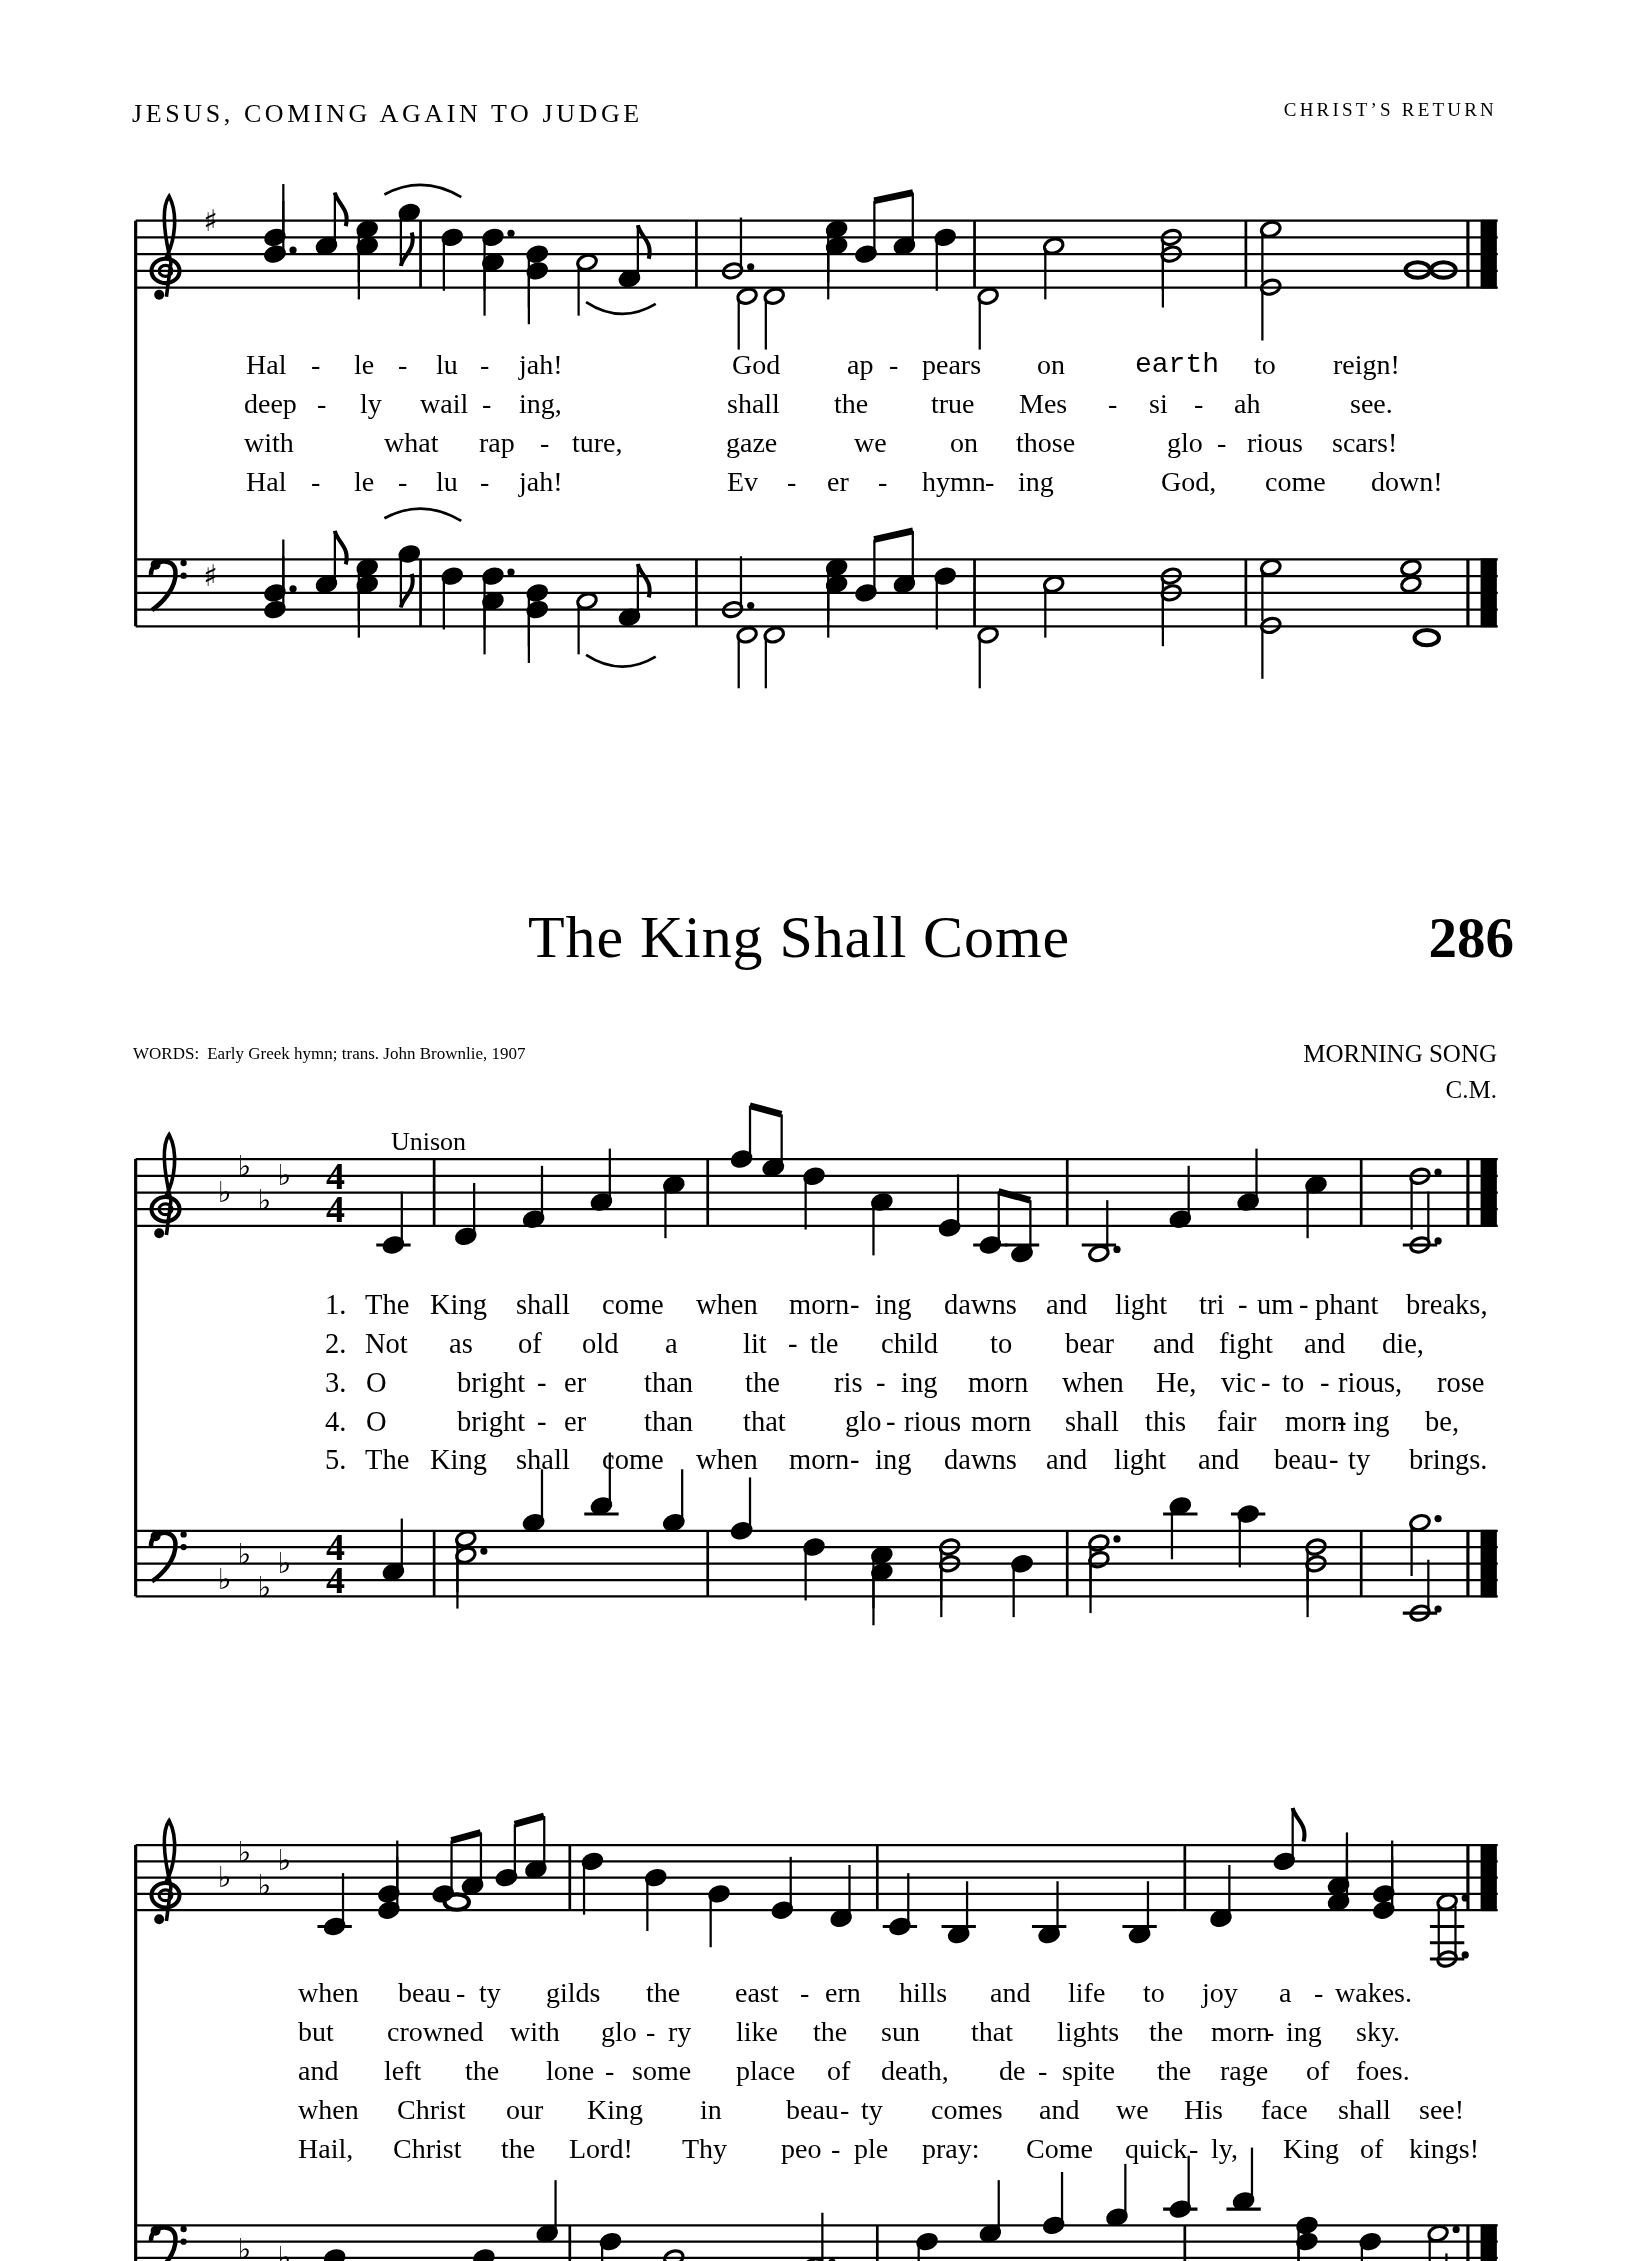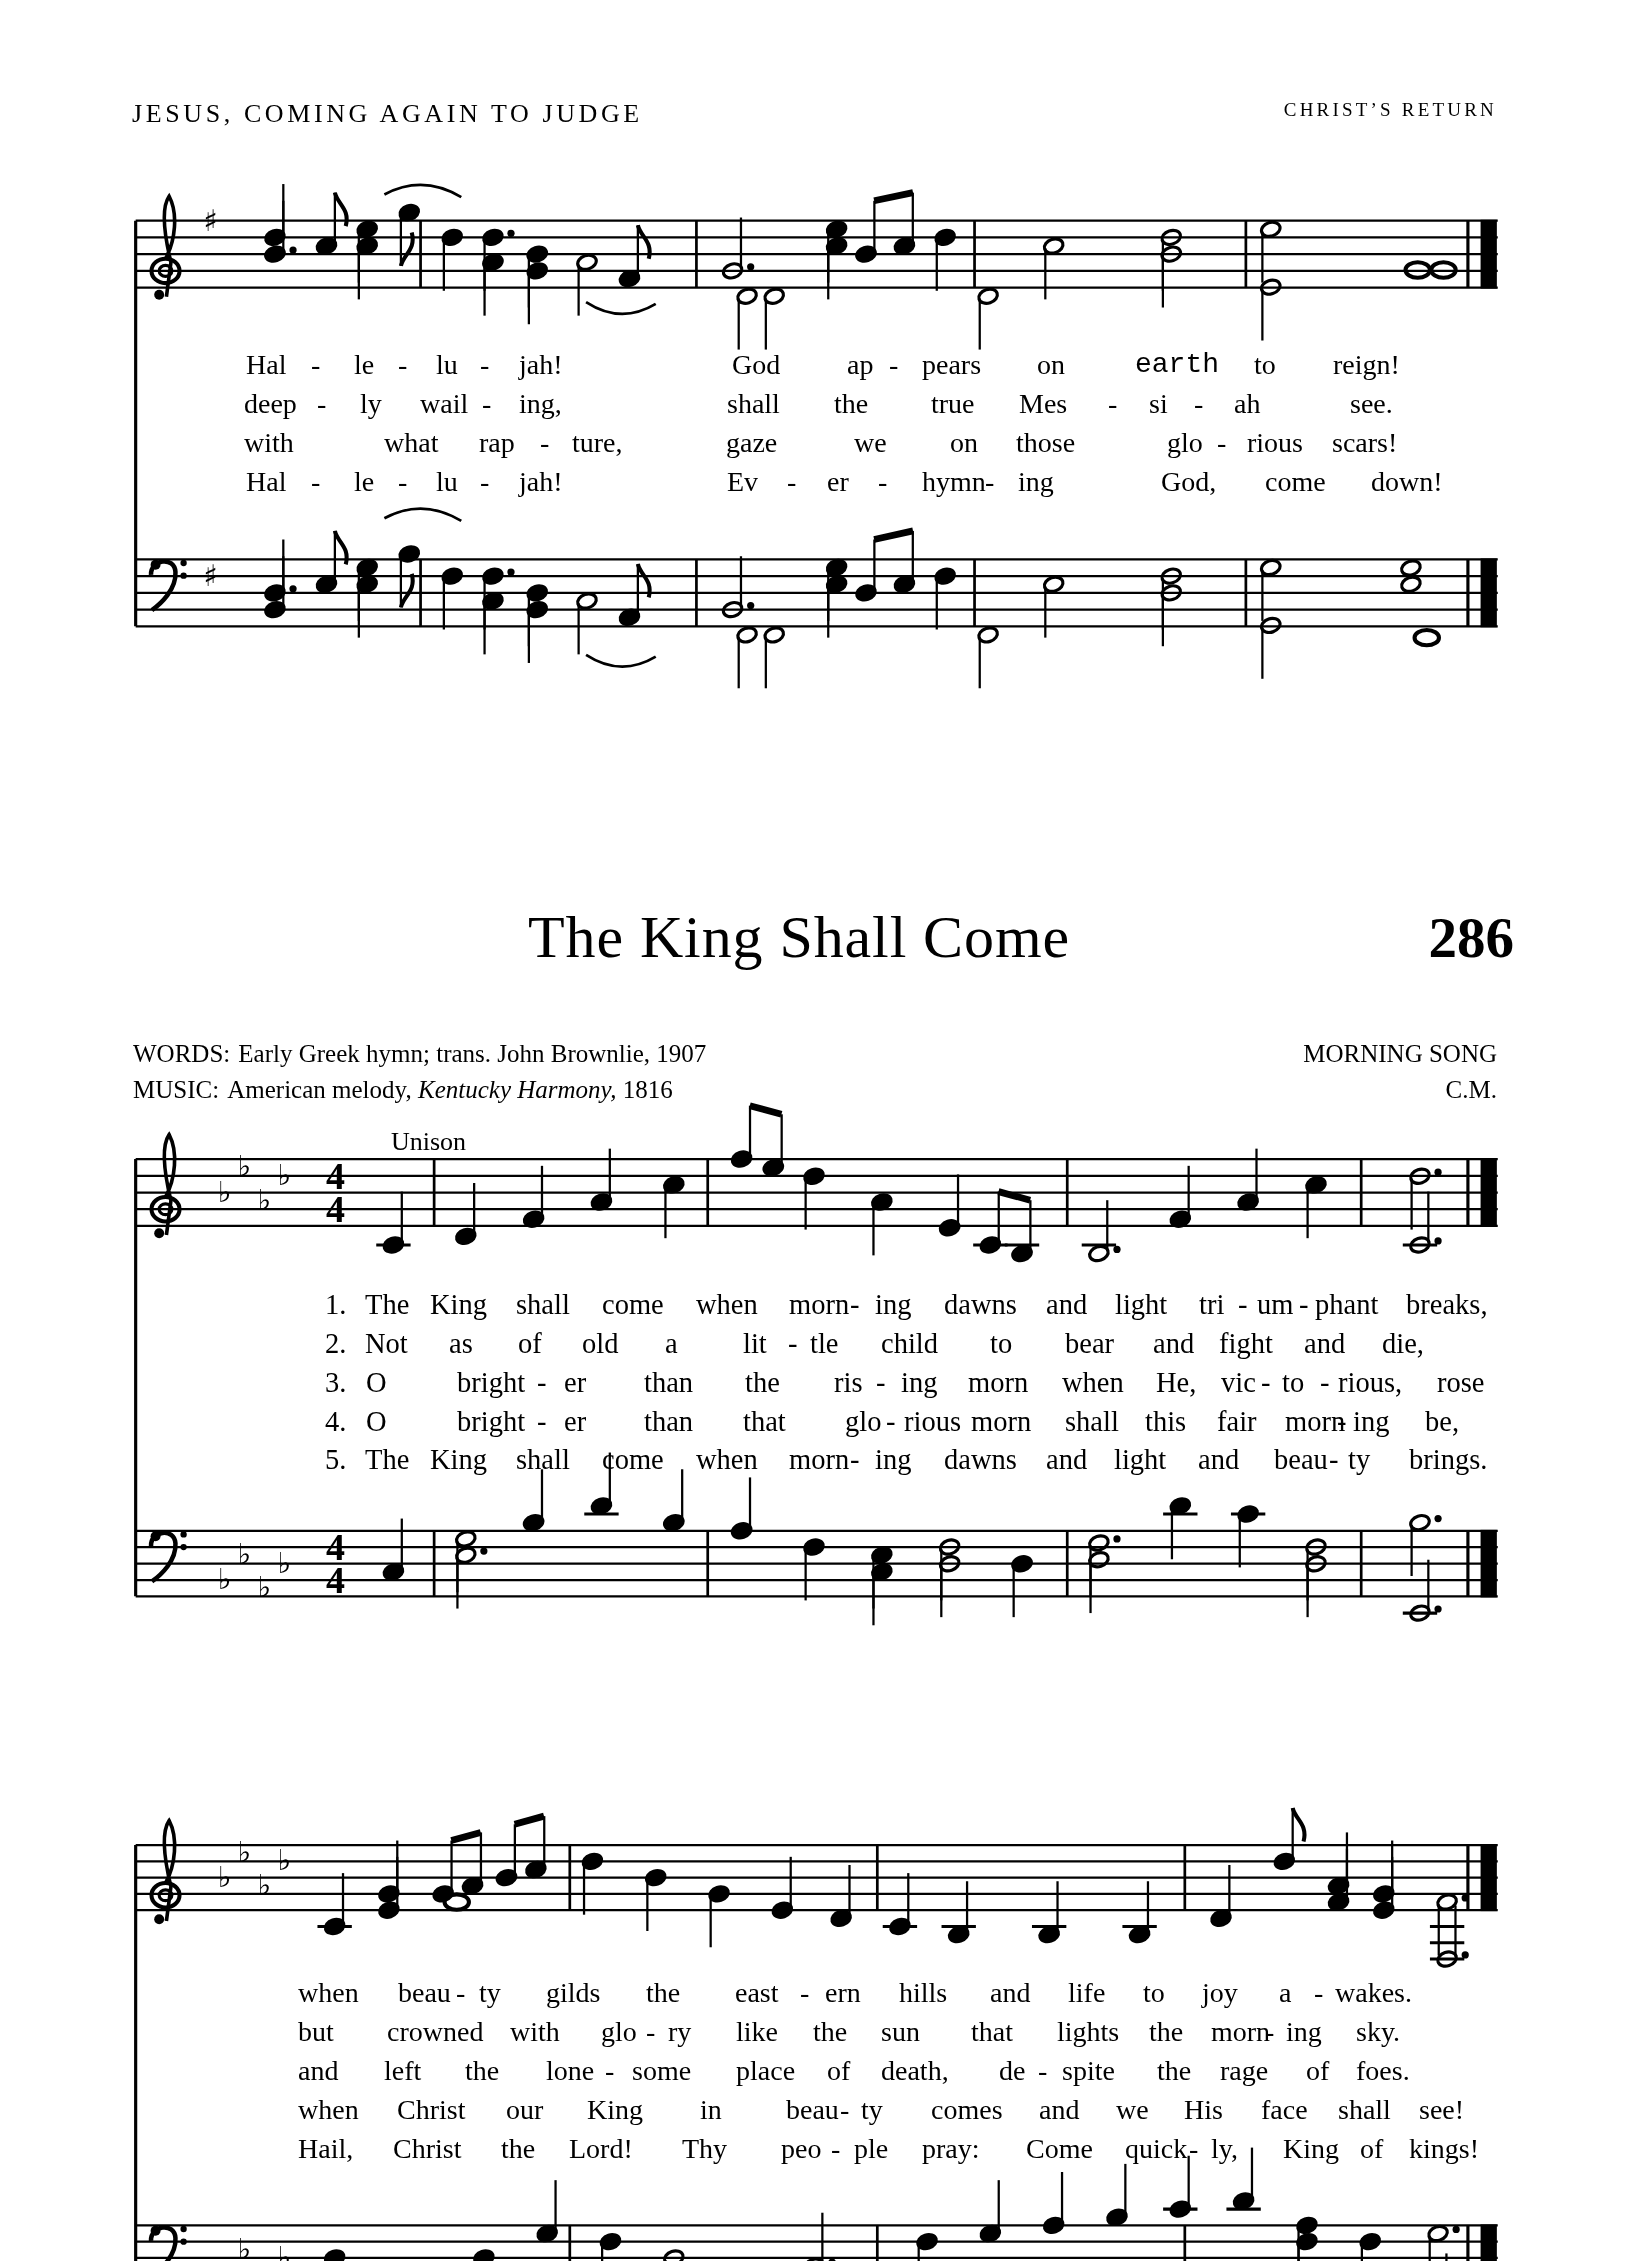--- a/index.html
+++ b/index.html
@@ -3,21 +3,21 @@
 <meta charset="utf-8">
 <style>
   html,body{margin:0;padding:0}
   body{width:1628px;height:2442px;background:#ffffff;color:#000;
        font-family:"Liberation Serif",serif;position:relative;overflow:hidden}
   .abs{position:absolute;white-space:nowrap}
   .running-left{left:132px;top:99px;font-size:26px;letter-spacing:3.6px}
   .running-right{right:131px;top:99px;font-size:19px;letter-spacing:3.2px}
   .hymn-title{left:528px;top:903px;font-size:60px;letter-spacing:0.9px}
   .hymn-number{right:114px;top:905px;font-size:57px;font-weight:bold}
-  .credits{left:133px;top:1036px;font-size:25px;line-height:36px}
+  .credits{left:133px;top:1036px;font-size:17px;line-height:36px}
   .credits div{white-space:nowrap}
   .credits .lbl{margin-right:8.1px}
   .credits .seg{margin-right:6.3px}
   .credits-right{right:131px;top:1036px;font-size:25px;line-height:36px;text-align:right}
   .unison{left:391px;top:1127px;font-size:26px}
   .word{position:absolute;font-size:28px;white-space:pre}
   .verse-word{font-size:28.5px}
   svg#music-svg{position:absolute;left:0;top:0}
 </style>
 </head>
@@ -25,23 +25,20 @@
 
 <div class="abs running-left">JESUS, COMING AGAIN TO JUDGE</div>
 <div class="abs running-right">CHRIST’S RETURN</div>
 
 <div class="abs hymn-title">The King Shall Come</div>
 <div class="abs hymn-number">286</div>
 
 <div class="abs credits">
   <div>
     <span class="lbl">WORDS:</span><span>Early Greek hymn; trans. John Brownlie, 1907</span>
-  </div>
-  <div>
-    <span class="lbl">MUSIC:</span><span class="seg">American melody,</span><i class="seg">Kentucky Harmony,</i><span>1816</span>
   </div>
 </div>
 
 <div class="abs credits-right">
   <div>MORNING SONG</div>
   <div>C.M.</div>
 </div>
 
 <div class="abs unison">Unison</div>
 

